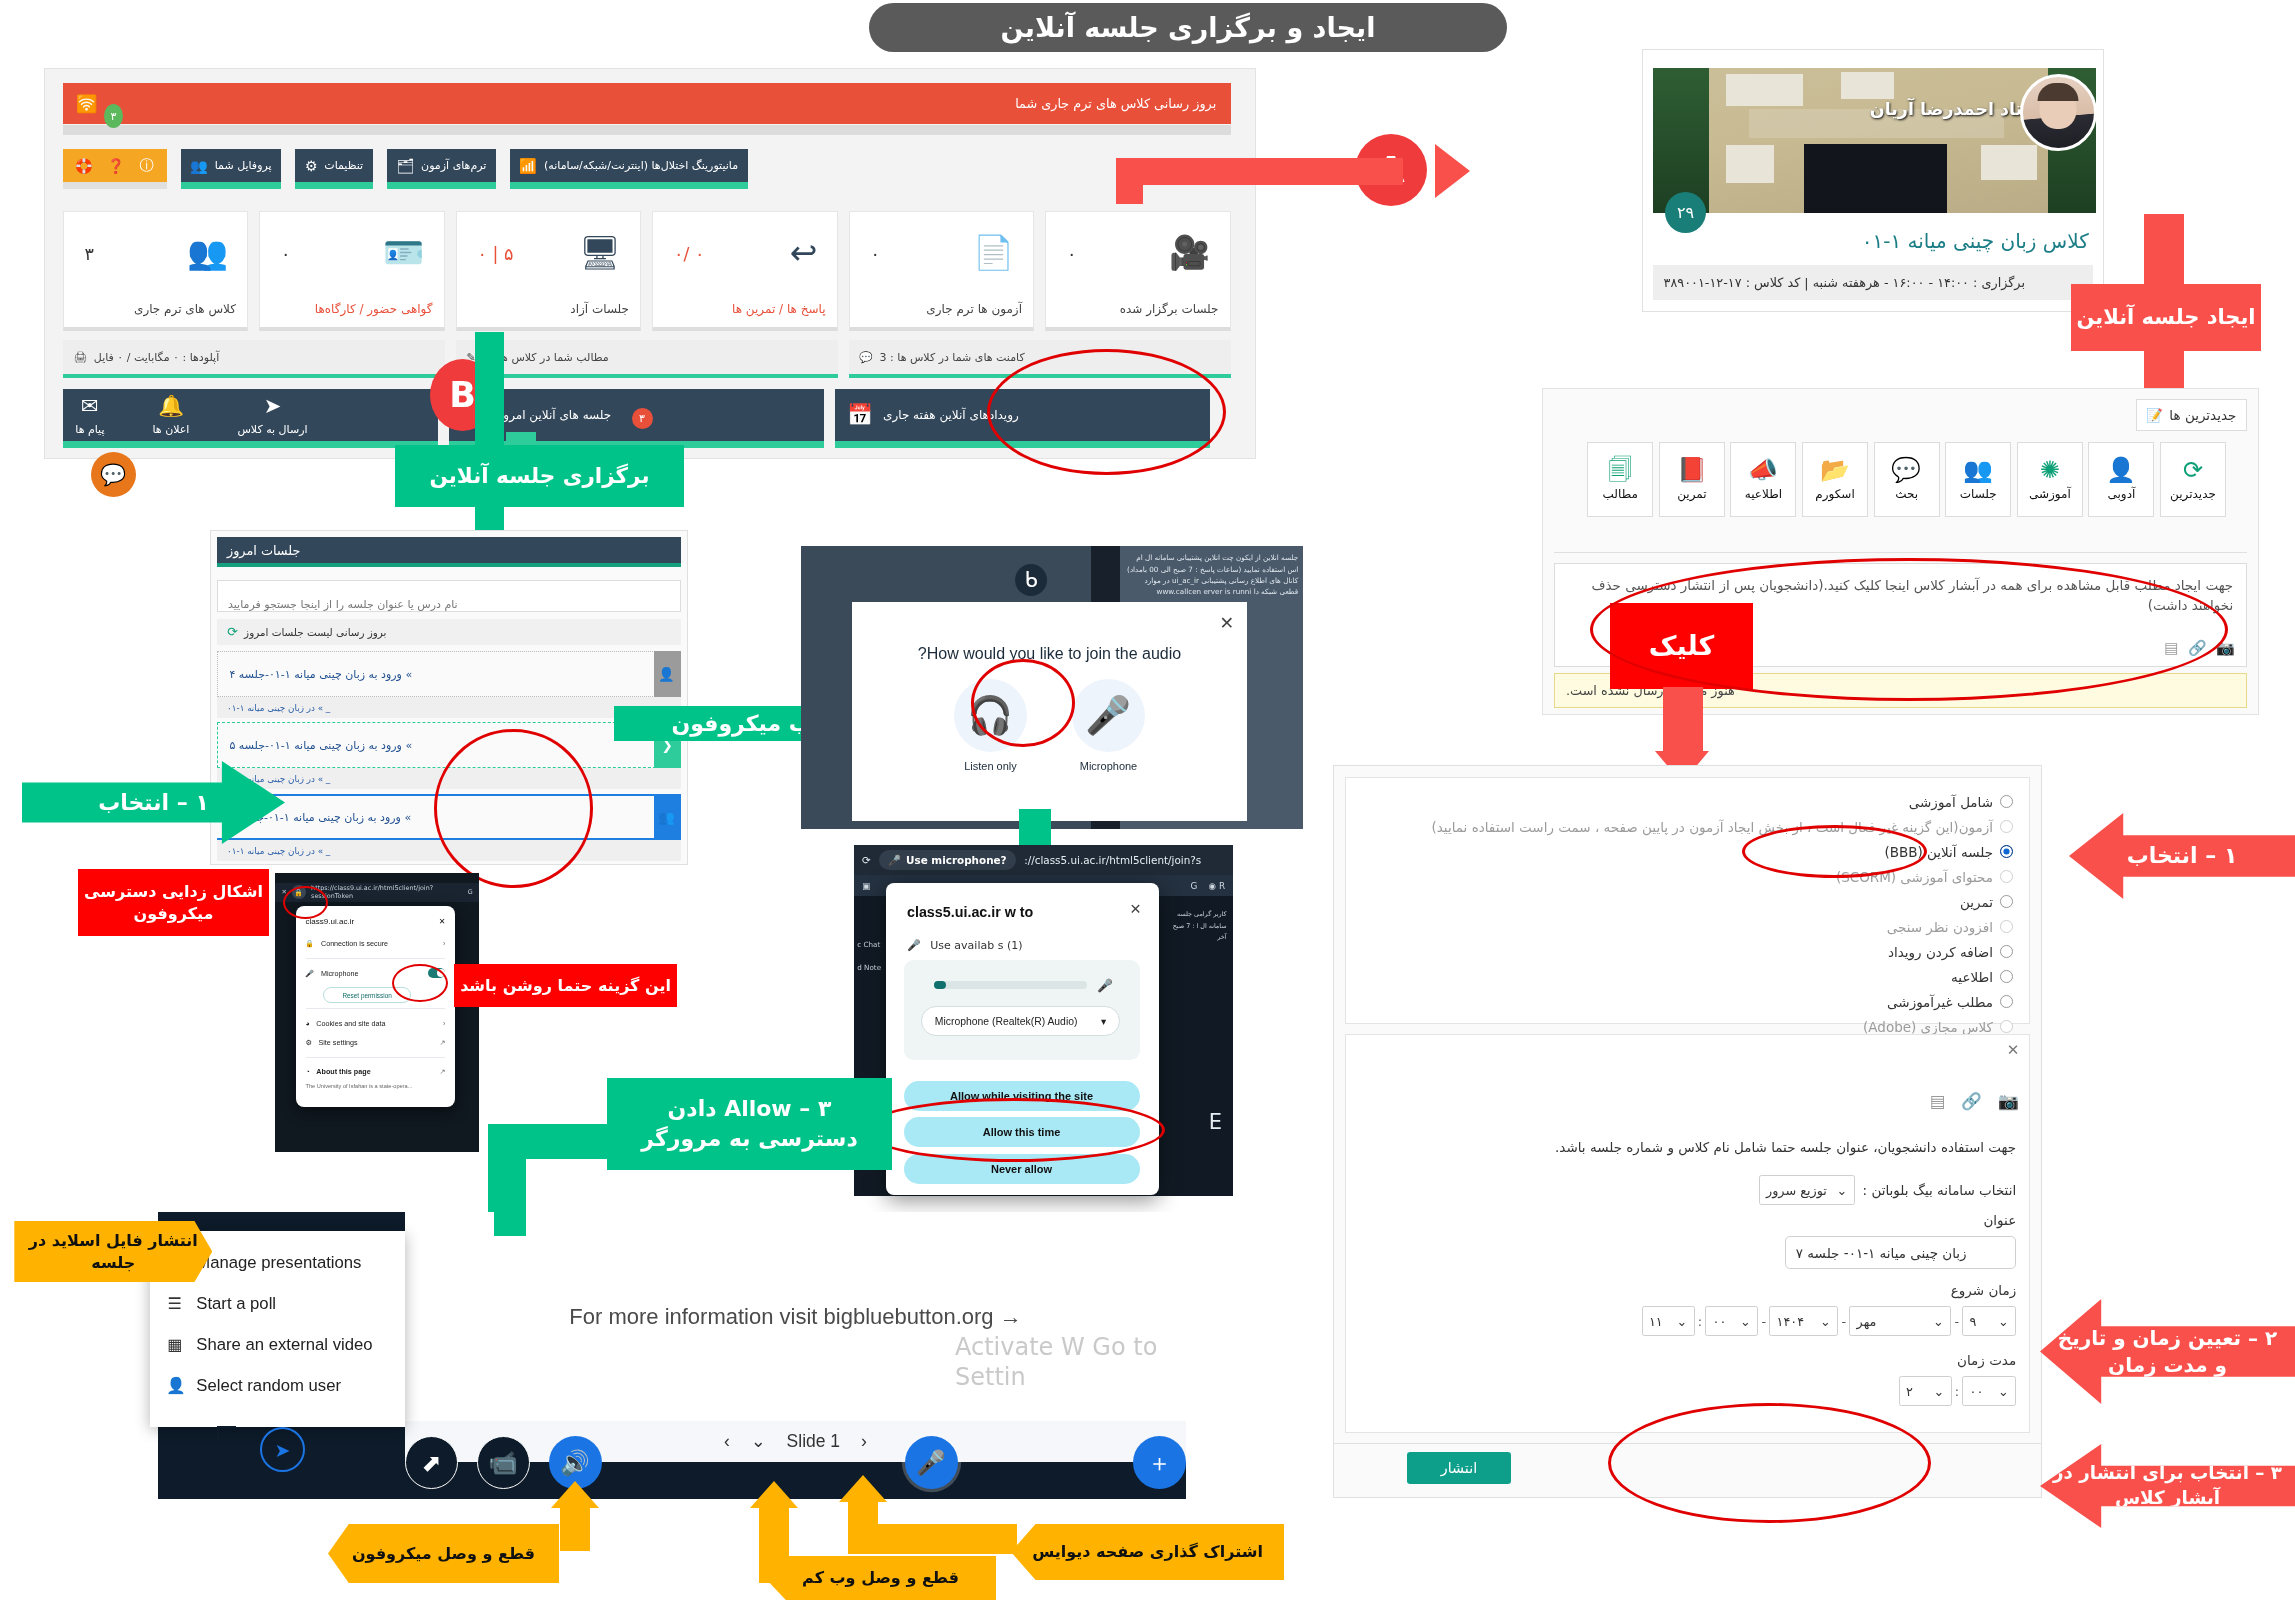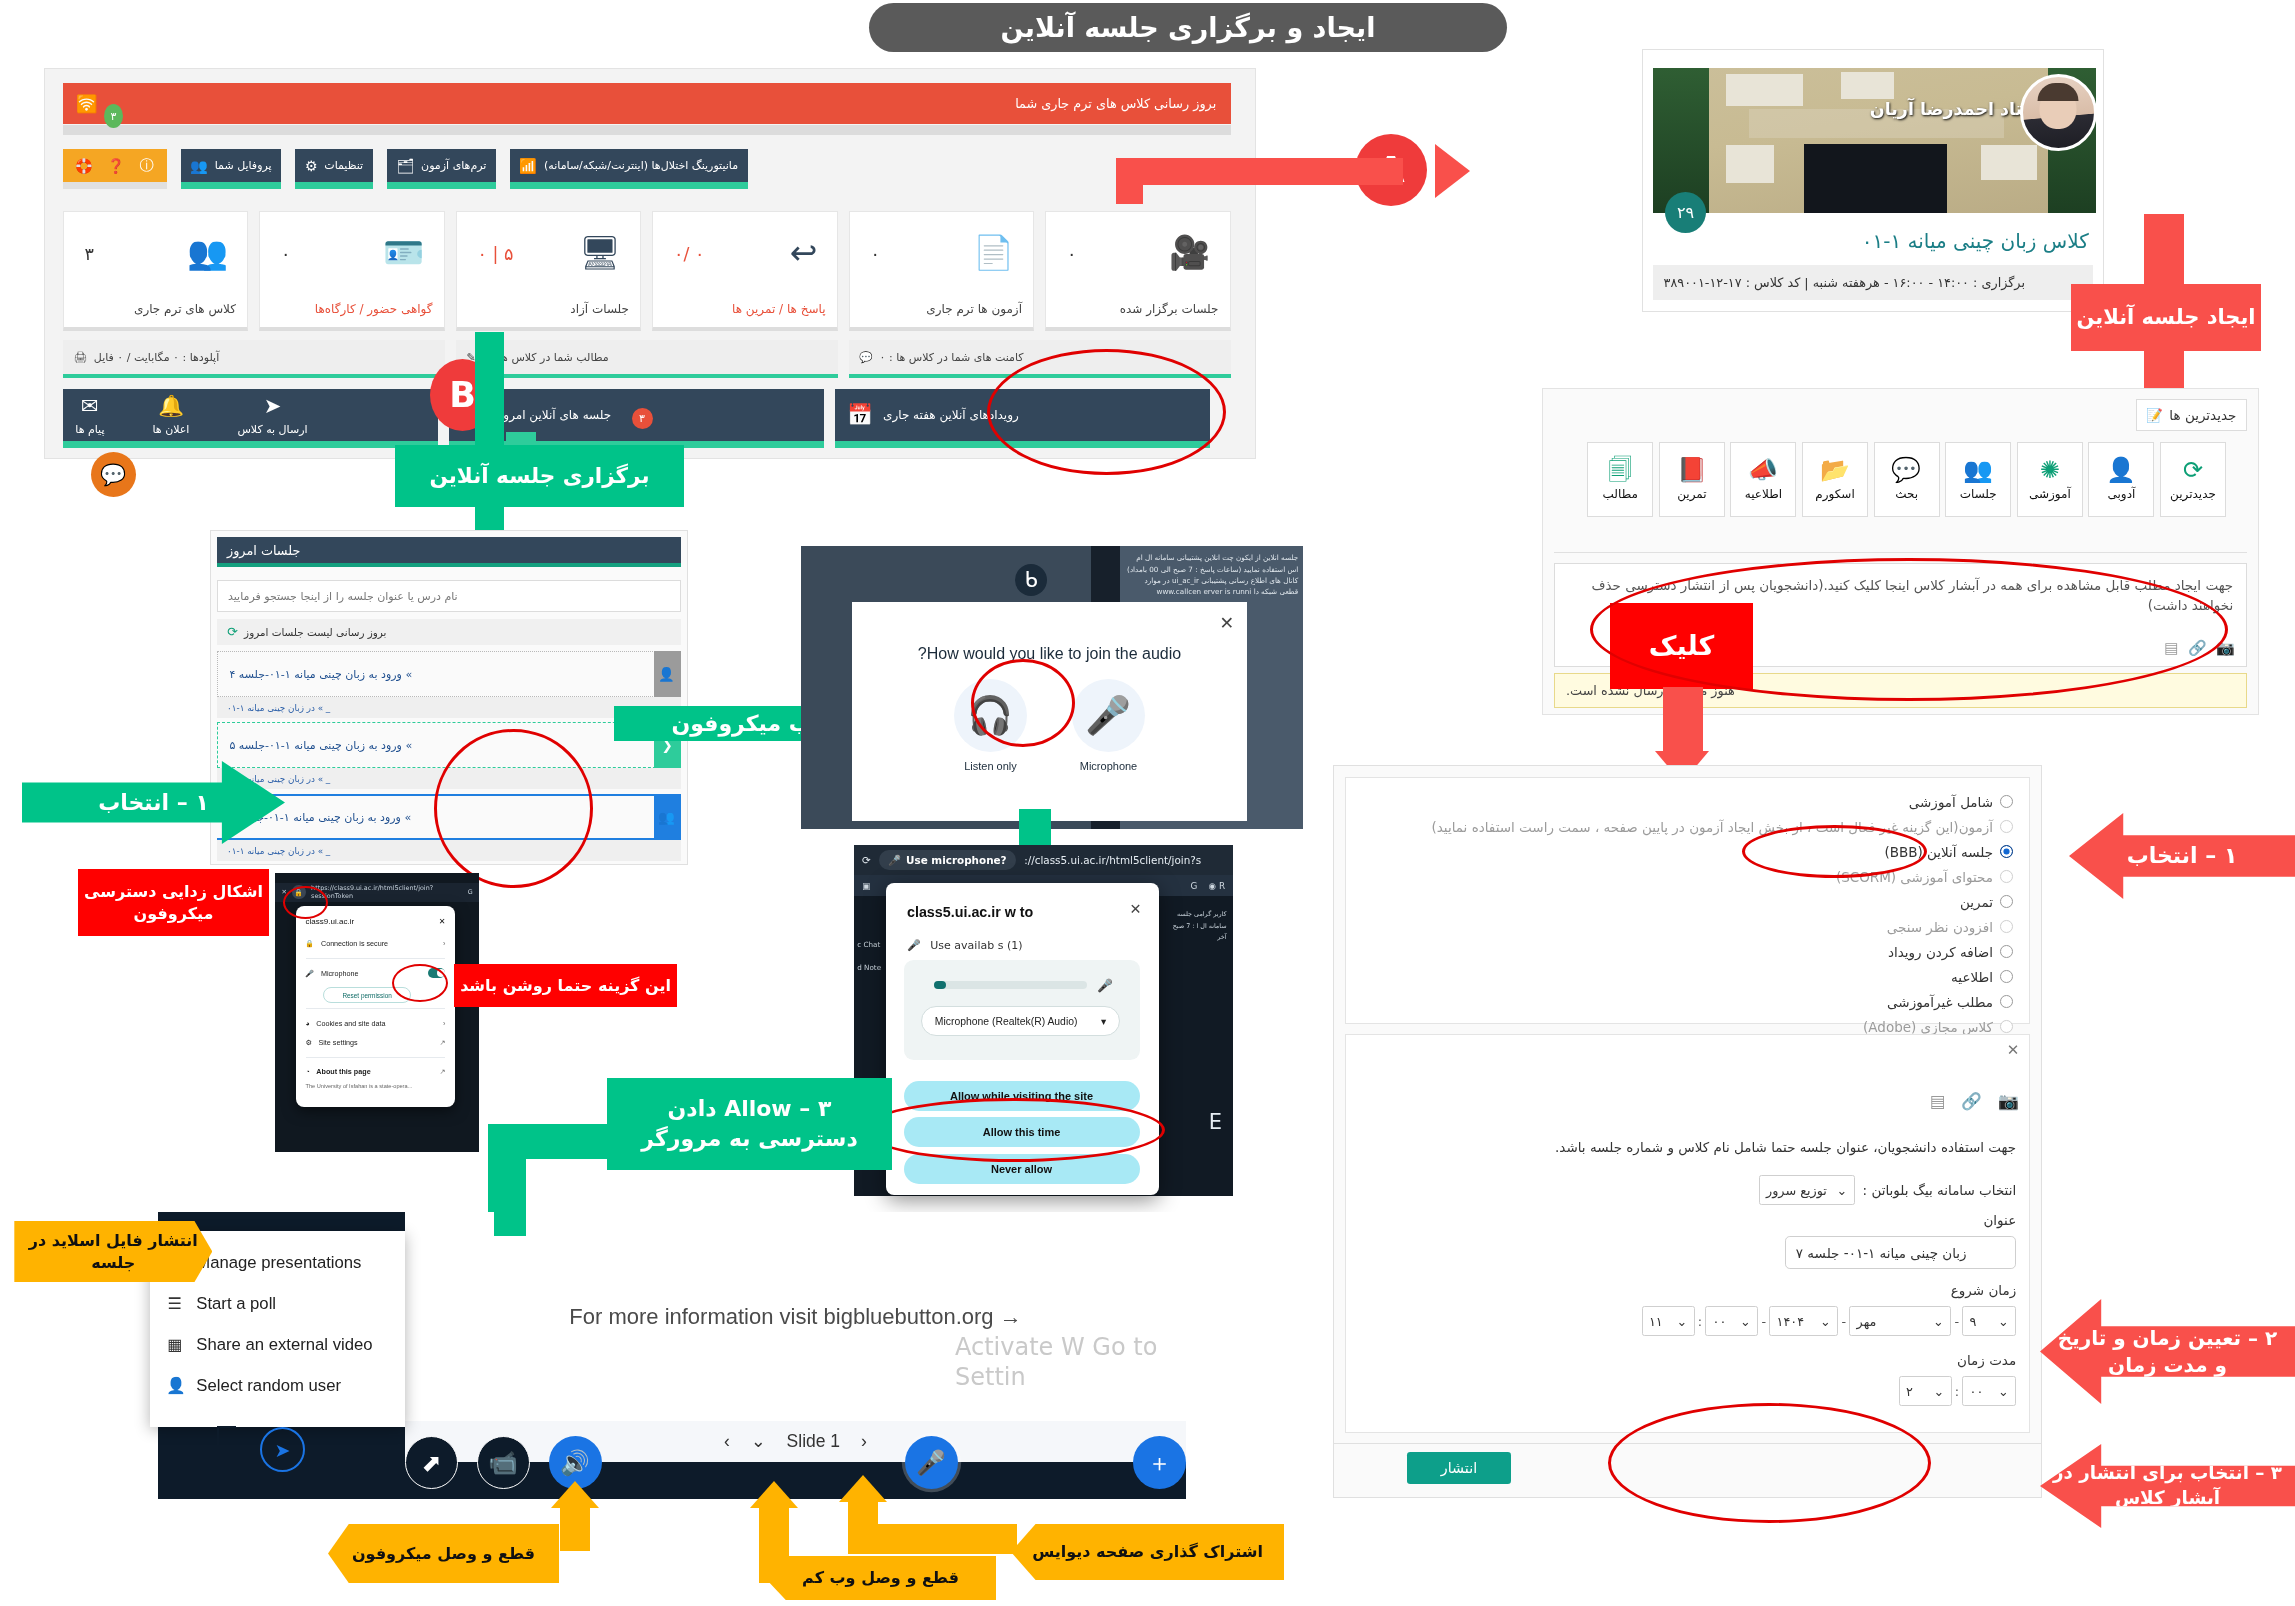--- a/index.html
+++ b/index.html
@@ -190,21 +190,21 @@
   #form-footsep{ position:absolute; left:0; right:0; bottom:53px; height:0.8px; background:#e0e0e0;}
 
   
   #today-box{ left:174px; top:530px; width:478px; height:335px;
     background:#fafafa; border:0.8px solid #e0e0e0;margin-left:36px; }
   #today-head{ position:absolute; left:6.4px; right:6.4px; top:6.4px; height:30px;
     background:#33475b; border-bottom:4.8px solid #14a07f; color:#fff;
     display:flex; align-items:center; justify-content:flex-end;
     padding:0 9.6px; font-size:12.8px; direction:rtl; }
   #today-search{ position:absolute; left:6.4px; right:6.4px; top:49px; height:32px;
-    background:#fff; border:0.8px solid #dcdcdc; display:flex; align-items:center;
+    background:#fff; border:0.8px solid #dcdcdc; display:flex; align-items:flex-end;
     justify-content:flex-end; padding:0 9.6px; font-size:11px; color:#777; direction:rtl;}
   #today-refresh{ position:absolute; left:6.4px; right:6.4px; top:88px; height:25.5px;
     background:#f0f0f0; display:flex; align-items:center; justify-content:flex-end;
     gap:6.4px; padding:0 9.6px; font-size:10.4px; color:#333; direction:rtl; }
   .sess{ position:absolute; left:6.4px; right:6.4px; direction:rtl; }
   .sess .main{ height:46px; background:#fafafa; display:flex; align-items:center;
     justify-content:flex-end; padding:0 11px; font-size:11px; color:#1f4f8f; }
   .sess .sub{ height:21px; background:#efefef; display:flex; align-items:center;
     justify-content:flex-end; padding:0 9.6px; font-size:8.8px; color:#2a5ea8;}
   .sess .tag{ position:absolute; right:0; top:0; width:27px; height:46px;
@@ -433,21 +433,21 @@
   <div class="dash-strips">
     <div class="strip">
       <span>آپلودها : ۰ مگابایت / ۰ فایل</span>
       <span>🖨</span>
     </div>
     <div class="strip">
       <span>مطالب شما در کلاس ها : ۰</span>
       <span>✎</span>
     </div>
     <div class="strip">
-      <span>کامنت های شما در کلاس ها : ۰</span>
+      <span>کامنت های شما در کلاس ها : 3</span>
       <span>💬</span>
     </div>
   </div>
 
   <div class="dash-panels">
     <div class="panel msgs">
       <div class="msgcell">
         <span class="ico">➤</span>
         <span>ارسال به کلاس</span>
       </div>

